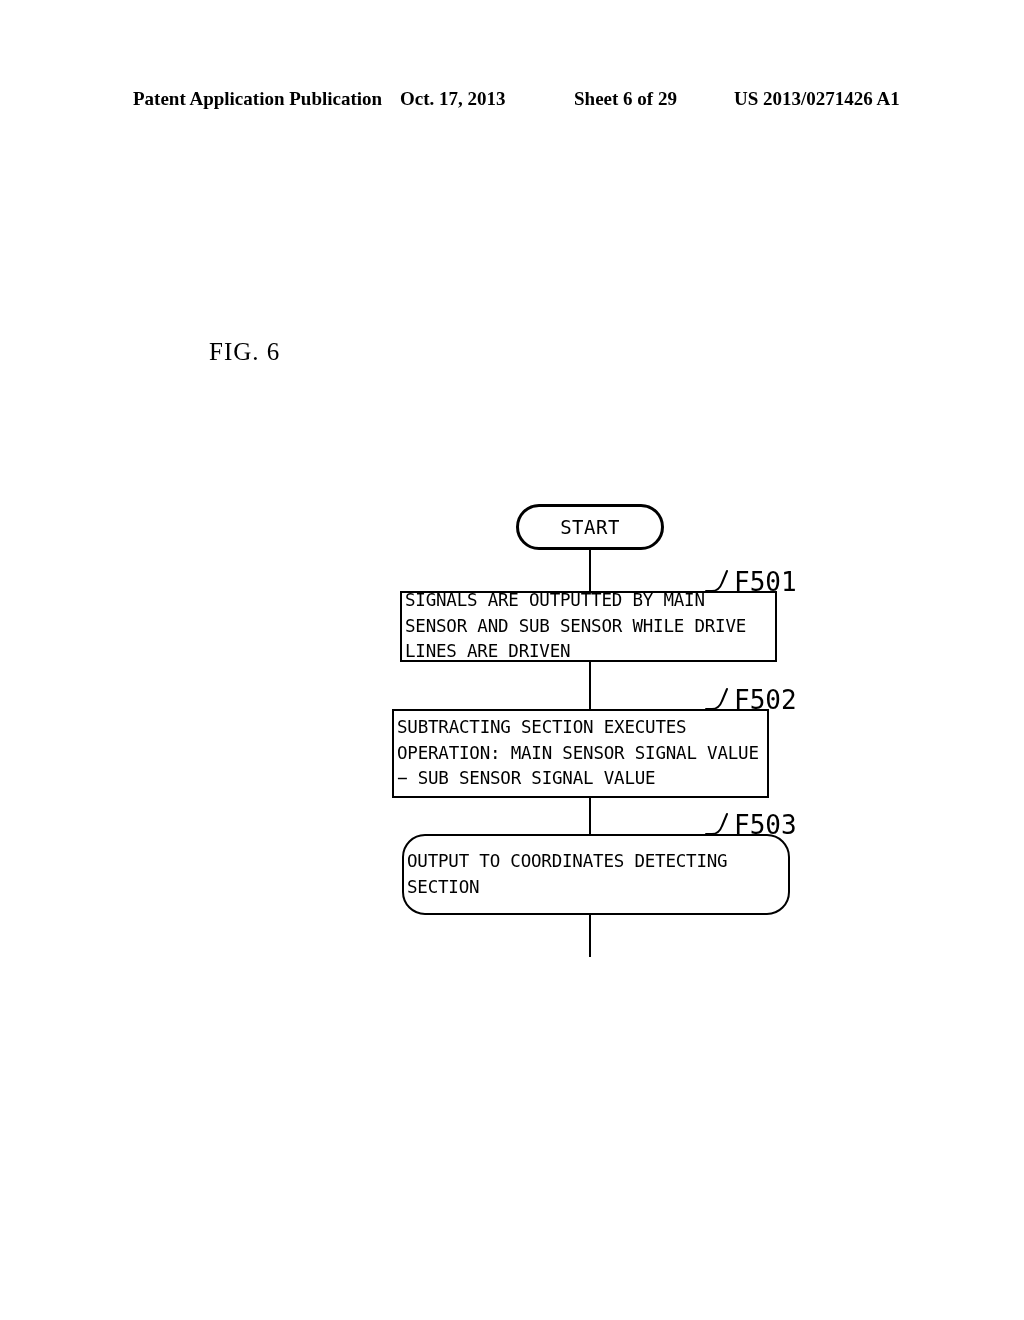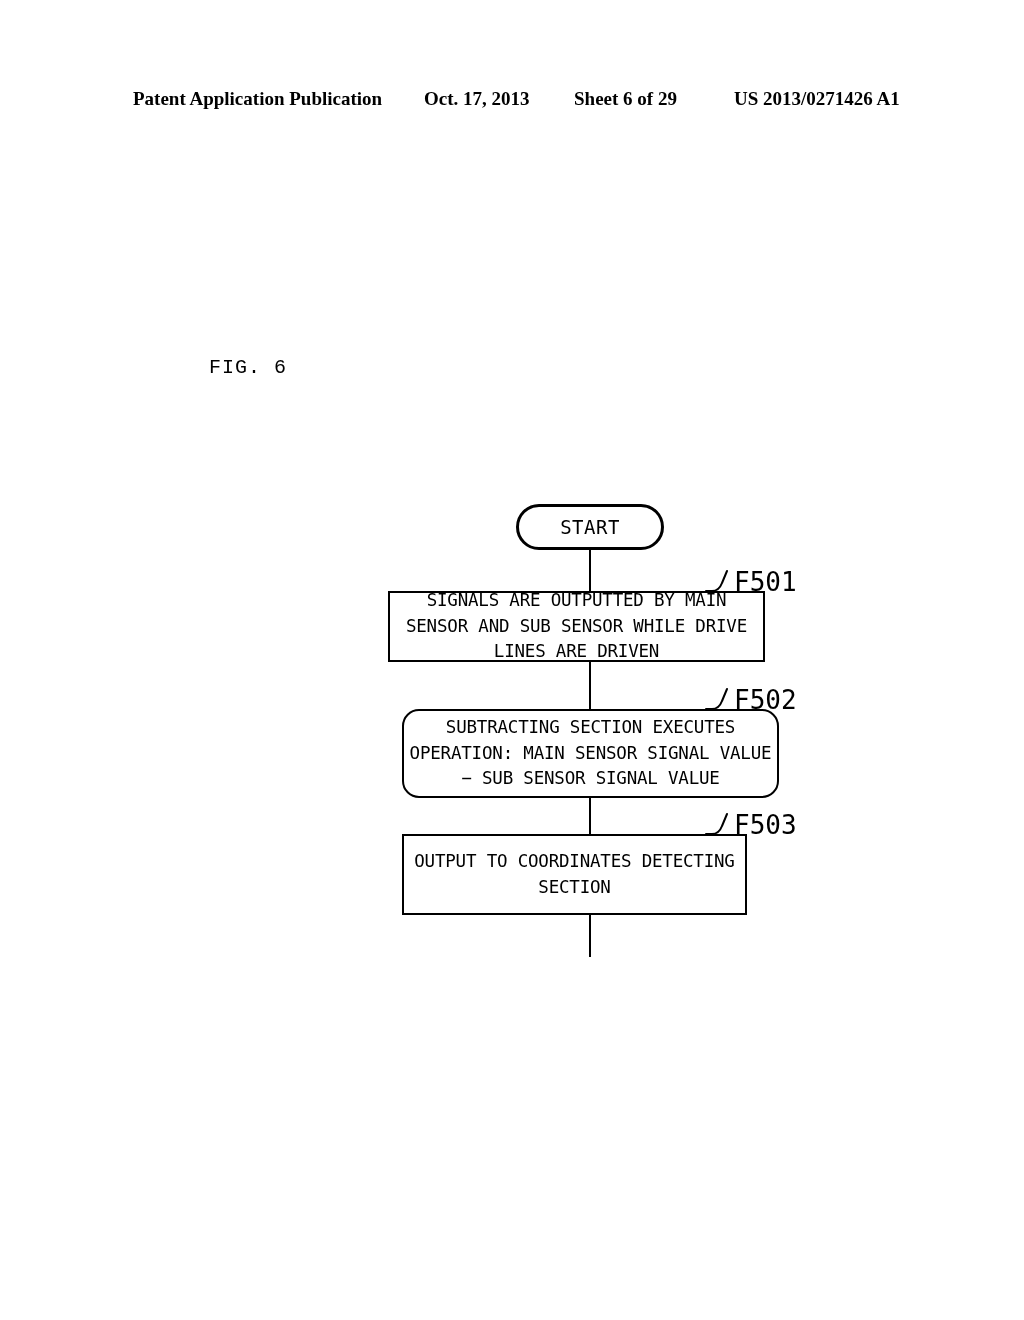--- a/index.html
+++ b/index.html
@@ -27,31 +27,31 @@
     font-weight: bold;
     font-size: 19px;
     line-height: 26px;
     white-space: nowrap;
   }
   #page-header .hdr-cell {
     position: absolute;
     top: 0;
   }
   #hdr-pub   { left: 133px; }
-  #hdr-date  { left: 424px; }
+  #hdr-date  { left: 400px; }
   #hdr-sheet { left: 542px; margin-left: 32px; }
   #hdr-num   { left: 734px; }
 
   
   #figure-label {
     position: absolute;
     left: 209px;
-    top: 356px;
-    font-family: Liberation Mono, monospace;
-    font-size: 20px;
+    top: 338px;
+    font-family: Liberation Serif, serif;
+    font-size: 25px;
     letter-spacing: 1px;
     white-space: nowrap;
   }
 
   
   #flowchart {
     position: absolute;
     left: 0;
     top: 0;
     width: 1024px;
@@ -59,21 +59,20 @@
   }
 
   .node {
     position: absolute;
     box-sizing: border-box;
     border: 2px solid #000;
     background: #ffffff;
     display: flex;
     align-items: center;
     justify-content: center;
-    text-align: center;
   }
 
   .terminator {
     border-radius: 999px;
     border-width: 3px;
   }
   .terminator .node-text {
     font-family: "DejaVu Sans Mono", monospace;
     font-size: 19px;
     letter-spacing: 0.5px;
@@ -84,23 +83,23 @@
     font-family: "DejaVu Sans Mono", monospace;
     font-size: 17.5px;
     letter-spacing: -0.2px;
     line-height: 1.45;
     padding: 0 3px;
     white-space: pre-line;
   }
 
   
   #node-start { left: 516px; top: 504px;  width: 148px; height: 46px; }
-  #node-f501  { left: 388px; top: 591px;  width: 377px; height: 71px; }
-  #node-f502  { left: 402px; top: 709px;  width: 377px; height: 89px; border-radius: 17px; }
-  #node-f503  { left: 402px; top: 834px;  width: 345px; height: 81px; }
+  #node-f501  { left: 400px; top: 591px;  width: 377px; height: 71px; }
+  #node-f502  { left: 392px; top: 709px;  width: 377px; height: 89px; }
+  #node-f503  { left: 402px; top: 834px;  width: 388px; height: 81px; border-radius: 23px; }
   #node-end   { left: 516px; top: 955px;  width: 148px; height: 46px; }
 
   
   .connector {
     position: absolute;
     width: 2px;
     background: #000;
     left: 589px;
   }
   #conn-start-f501 { top: 549px; height: 44px; }

